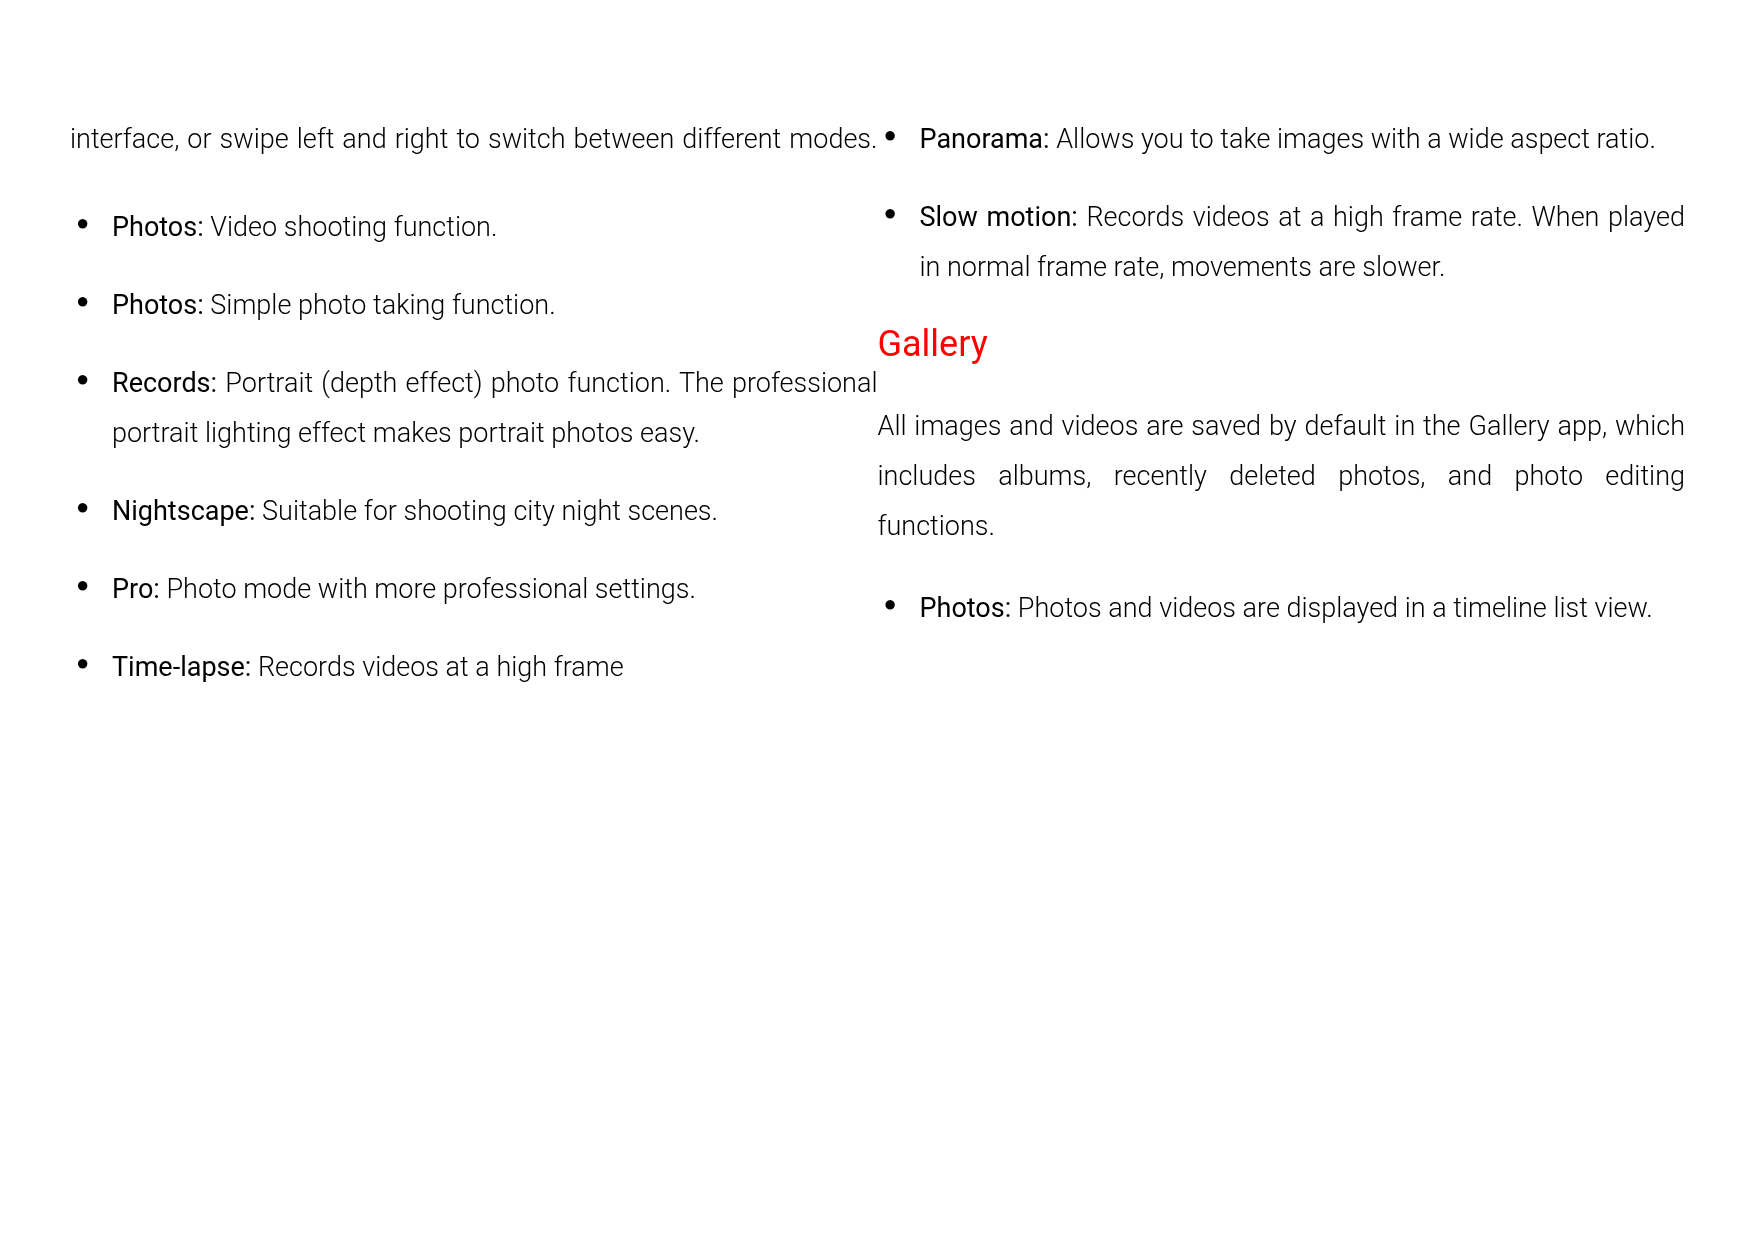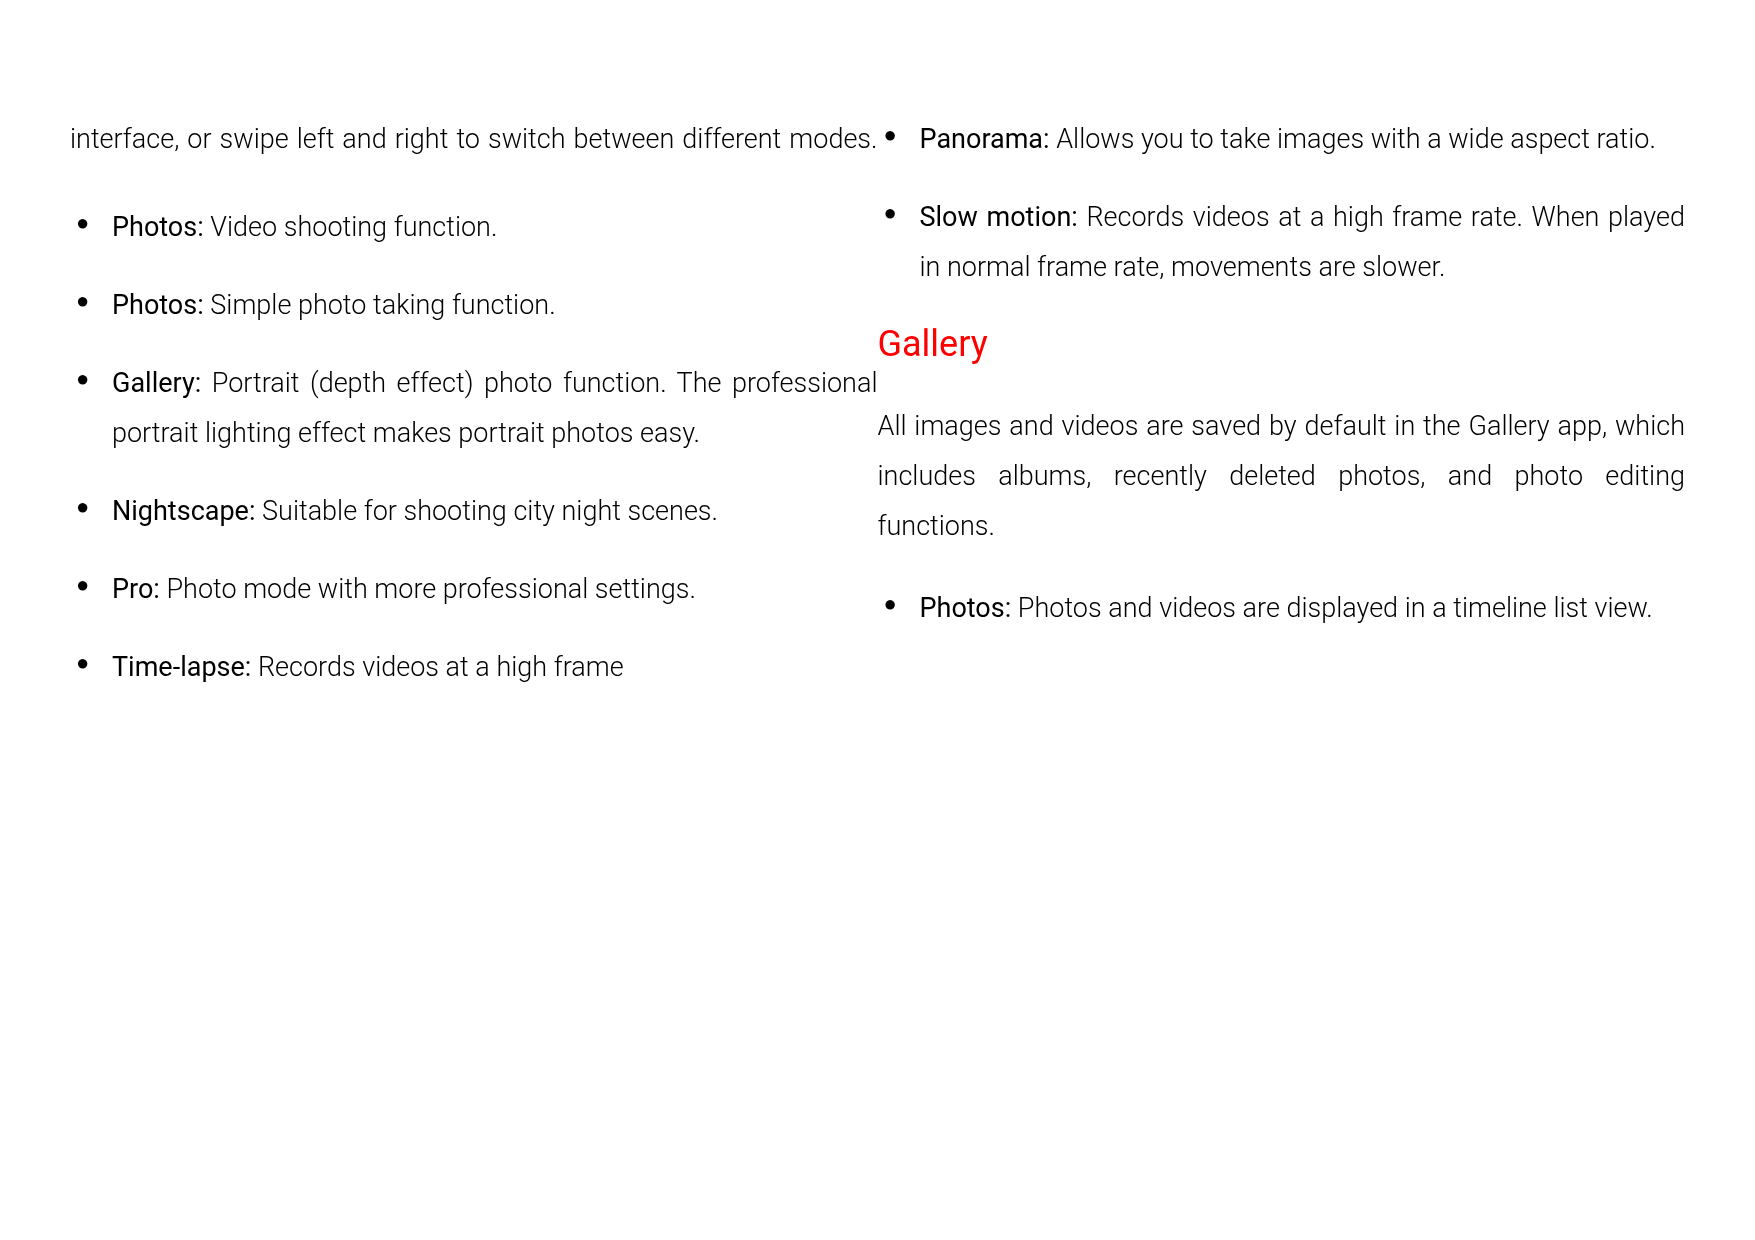--- a/index.html
+++ b/index.html
@@ -84,21 +84,21 @@
       <span class="intro-first" style="display:block">interface, or swipe left and right to switch between different modes.</span>
     </p>
     <ul>
       <li style="text-align:left;">
         <span class="term">Photos:</span><span> Video shooting function.</span>
       </li>
       <li style="text-align:left;">
         <span class="term">Photos:</span><span> Simple photo taking function.</span>
       </li>
       <li>
-        <span class="term">Gallery:</span><span> Portrait (depth effect) photo function. The professional portrait lighting effect makes portrait photos easy.</span>
+        <span class="term">Records:</span><span> Portrait (depth effect) photo function. The professional portrait lighting effect makes portrait photos easy.</span>
       </li>
       <li>
         <span class="term">Nightscape:</span><span> Suitable for shooting city night scenes.</span>
       </li>
       <li>
         <span class="term">Pro:</span><span> Photo mode with more professional settings.</span>
       </li>
       <li style="text-align:left;">
         <span class="term">Time-lapse:</span><span> Records videos at a high frame</span>
       </li>

